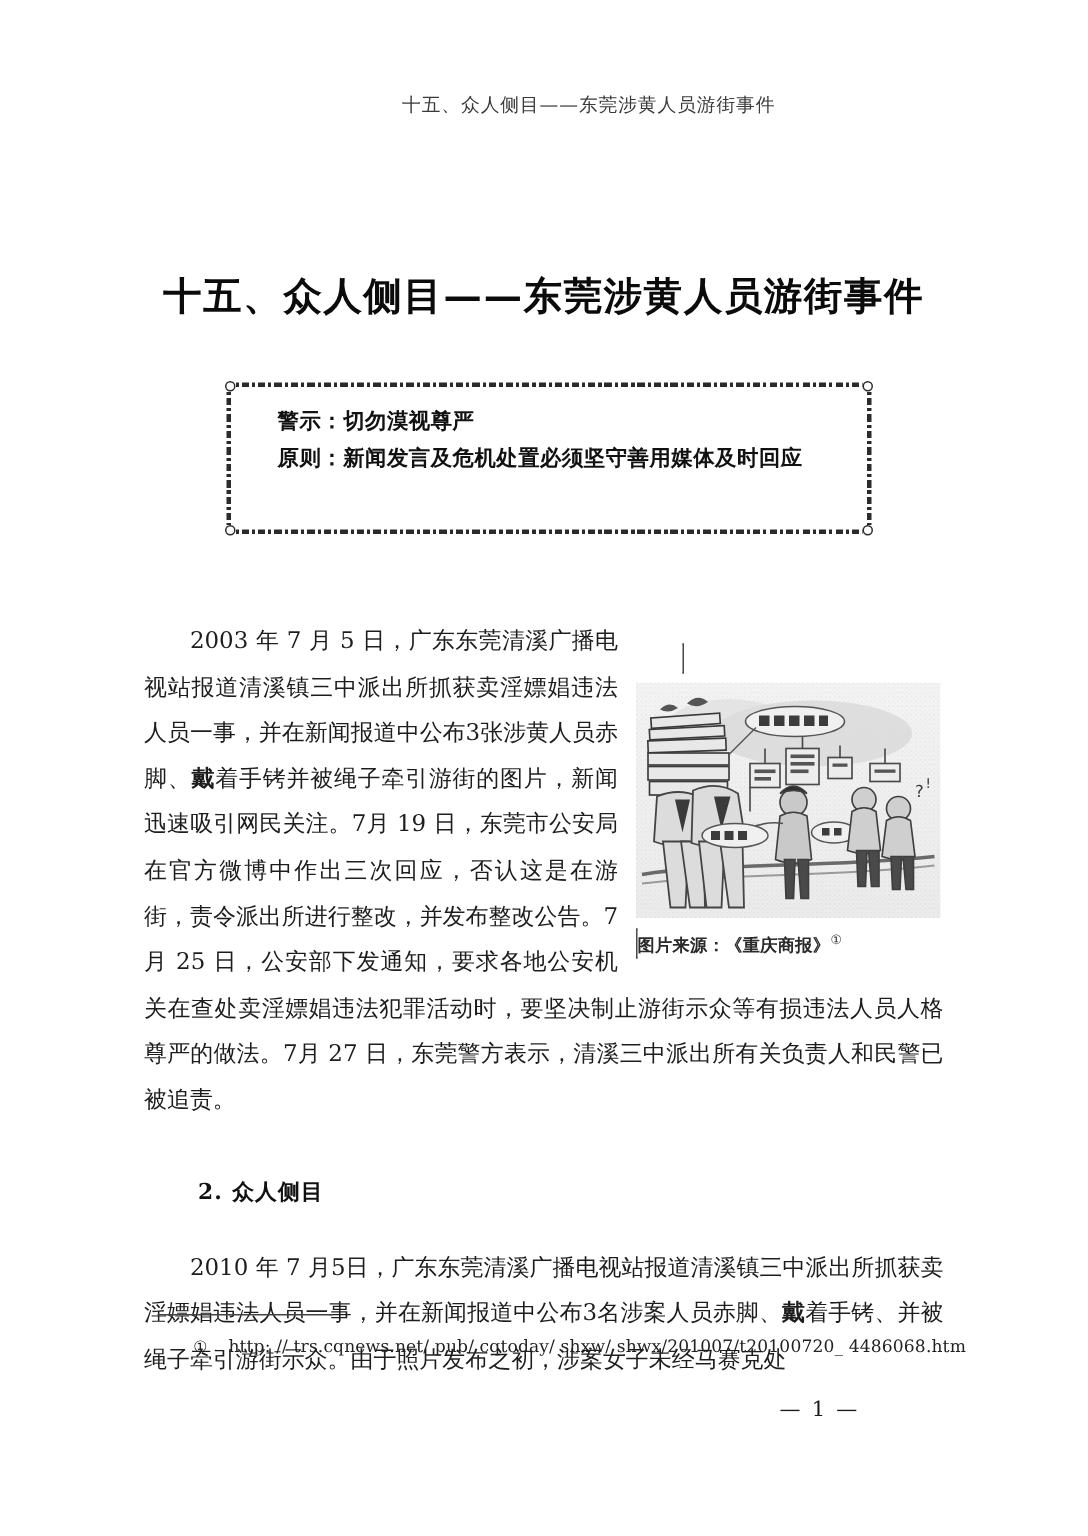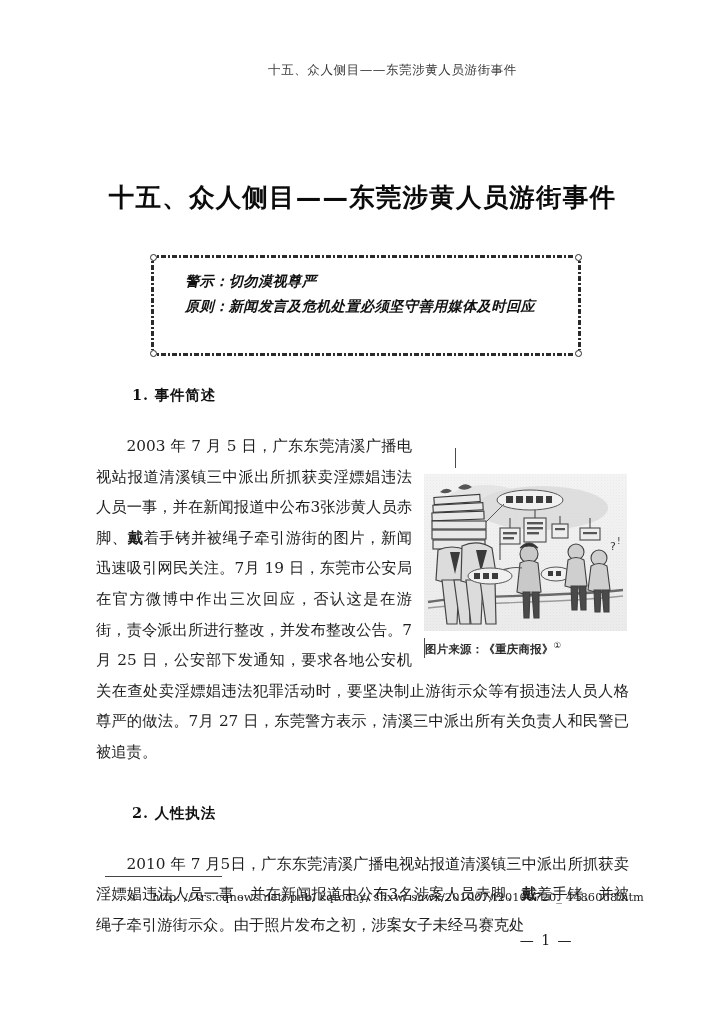--- a/index.html
+++ b/index.html
@@ -55,21 +55,20 @@
   }
 
   
   .callout {
     position: absolute;
     left: 151px;
     top: 255px;
     width: 430px;
     height: 101px;
     box-sizing: border-box;
-    font-style: italic;
   }
   .callout-bead {
     position: absolute;
     background:
       repeating-linear-gradient(to right,
         #2b2b2b 0px, #2b2b2b 2px,
         transparent 2px, transparent 4px,
         #2b2b2b 4px, #2b2b2b 9px,
         transparent 9px, transparent 11px);
   }
@@ -231,23 +230,20 @@
     <div class="bead-ring" style="right:-1px;bottom:-1px;"></div>
 
     <div class="callout-lines">
       <div class="callout-line">警示：切勿漠视尊严</div>
       <div class="callout-line">原则：新闻发言及危机处置必须坚守善用媒体及时回应</div>
     </div>
   </div>
 
   <div class="content">
 
-    <h2 class="section-heading">
-      <span class="sect-num">1.</span><span>事件简述</span>
-    </h2>
 
     <p class="body-para p1">
       <span class="figure">
         <span class="figure-frame">
           <svg width="203" height="157" viewBox="0 0 203 157" xmlns="http://www.w3.org/2000/svg" aria-hidden="true">
             <defs>
               <pattern id="noise" width="3" height="3" patternUnits="userSpaceOnUse">
                 <rect width="3" height="3" fill="#f2f2f2"></rect>
                 <circle cx="0.6" cy="0.6" r="0.45" fill="#c9c9c9"></circle>
                 <circle cx="2.1" cy="1.9" r="0.35" fill="#d8d8d8"></circle>
@@ -355,21 +351,21 @@
             <text x="193" y="70" font-size="9" fill="#3a3a3a" font-family="DejaVu Sans, sans-serif">!</text>
           </svg>
         </span>
         <span class="figure-caption"><span>图片来源：《重庆商报》</span><sup>①</sup></span>
       </span>
       <span>2003 年 7 月 5 日，广东东莞清溪广播电视站报道清溪镇三中派出所抓获卖淫嫖娼违法人员一事，并在新闻报道中公布3张涉黄人员赤脚、</span><span class="bold-run">戴</span><span>着手铐并被绳子牵引游街的图片，新闻迅速吸引网民关注。7月 19 日，东莞市公安局在官方微博中作出三次回应，否认这是在游街，责令派出所进行整改，并发布整改公告。7月 25 日，公安部下发通知，要求各地公安机关在查处卖淫嫖娼违法犯罪活动时，要坚决制止游街示众等有损违法人员人格尊严的做法。7月 27 日，东莞警方表示，清溪三中派出所有关负责人和民警已被追责。</span>
     </p>
 
     <div class="heading2-wrap">
       <h2 class="section-heading">
-        <span class="sect-num">2.</span><span>人性执法</span>
+        <span class="sect-num">2.</span><span>众人侧目</span>
       </h2>
     </div>
 
     <p class="body-para p2">
       <span>2010 年 7 月5日，广东东莞清溪广播电视站报道清溪镇三中派出所抓获卖淫嫖娼违法人员一事，并在新闻报道中公布3名涉案人员赤脚、</span><span class="bold-run">戴</span><span>着手铐、并被绳子牵引游街示众。由于照片发布之初，涉案女子未经马赛克处</span>
     </p>
 
   </div>
 
   <div class="footnote-rule"></div>

